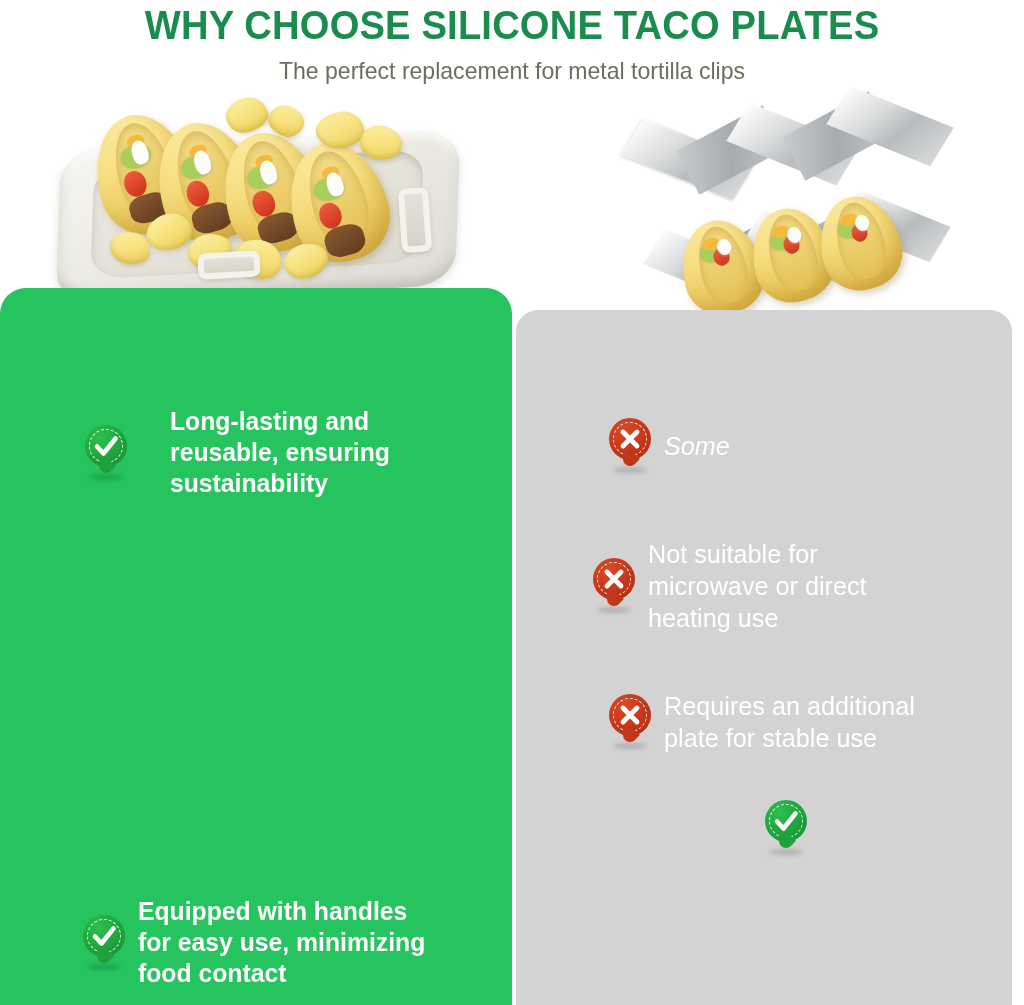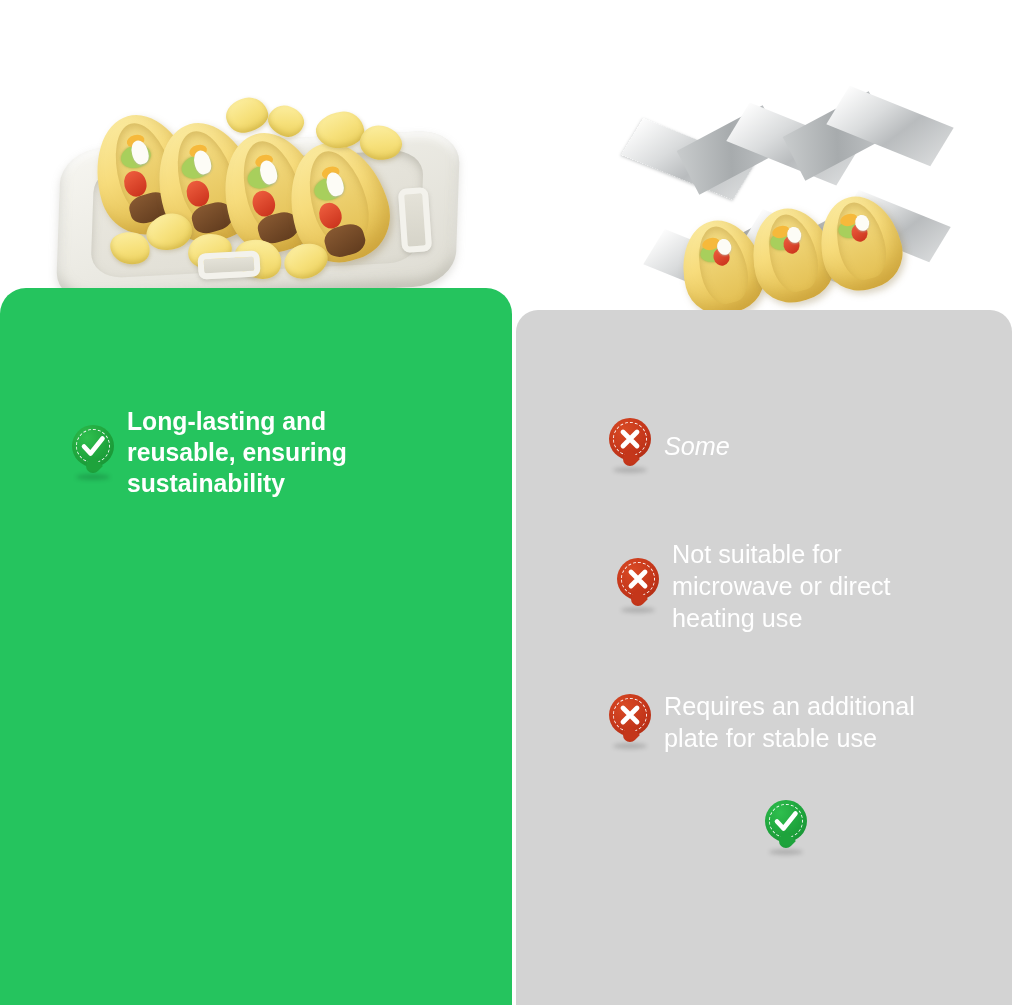--- a/index.html
+++ b/index.html
@@ -242,20 +242,24 @@
   .badge.lone {
     position: absolute;
     margin-right: 0;
   }
 </style>
 </head>
 <body>
 
 <div class="page">
 
+  <div class="header">
+    <div class="title">WHY CHOOSE SILICONE TACO PLATES</div>
+    <div class="subtitle">The perfect replacement for metal tortilla clips</div>
+  </div>
 
   <div class="photos">
 
     <div class="plate-photo">
       <div class="plate-body">
         <div class="plate-well"></div>
       </div>
 
       <div class="taco" style="left:48px;  top:22px;">
         <div class="taco-shell-inner"></div>
@@ -340,40 +344,56 @@
         <div class="fill cheese" style="left:26px; top:16px; width:18px; height:12px;"></div>
         <div class="fill cream" style="left:40px; top:20px; width:14px; height:16px;"></div>
       </div>
     </div>
   </div>
 
   <div class="panel-green">
     <div class="list">
 
 
-      <div class="item" style="left:71px; top:118px;">
+      <div class="item" style="left:84px; top:118px;gap:30px;">
         <span class="badge ok">
           <span class="disc"></span>
             <span class="ring"></span>
             <span class="tail"></span>
             <span class="shadow"></span>
           <span class="glyph">
             <svg width="44" height="42" viewBox="0 0 44 42">
                 <path d="M13 21.5 L19.5 28.5 L31.5 13.5" fill="none" stroke="#ffffff" stroke-width="4.6" stroke-linecap="round" stroke-linejoin="round"></path>
               </svg>
           </span>
         </span>
         <span class="item-text">Long-lasting and
 reusable, ensuring
 sustainability</span>
       </div>
 
 
 
 
+      <div class="item" style="left:82px; top:608px;">
+        <span class="badge ok">
+          <span class="disc"></span>
+            <span class="ring"></span>
+            <span class="tail"></span>
+            <span class="shadow"></span>
+          <span class="glyph">
+            <svg width="44" height="42" viewBox="0 0 44 42">
+                <path d="M13 21.5 L19.5 28.5 L31.5 13.5" fill="none" stroke="#ffffff" stroke-width="4.6" stroke-linecap="round" stroke-linejoin="round"></path>
+              </svg>
+          </span>
+        </span>
+        <span class="item-text">Equipped with handles
+for easy use, minimizing
+food contact</span>
+      </div>
 
     </div>
   </div>
 
   <div class="panel-gray">
     <div class="list">
 
 
       <div class="item" style="left:92px; top:108px;font-style:italic;">
         <span class="badge no">
@@ -383,21 +403,21 @@
             <span class="shadow"></span>
           <span class="glyph">
             <svg width="44" height="42" viewBox="0 0 44 42">
                 <path d="M15 14 L29 28 M29 14 L15 28" fill="none" stroke="#ffffff" stroke-width="4.8" stroke-linecap="round"></path>
               </svg>
           </span>
         </span>
         <span class="item-text">Some</span>
       </div>
 
-      <div class="item" style="left:100px; top:228px;">
+      <div class="item" style="left:76px; top:228px;">
         <span class="badge no">
           <span class="disc"></span>
             <span class="ring"></span>
             <span class="tail"></span>
             <span class="shadow"></span>
           <span class="glyph">
             <svg width="44" height="42" viewBox="0 0 44 42">
                 <path d="M15 14 L29 28 M29 14 L15 28" fill="none" stroke="#ffffff" stroke-width="4.8" stroke-linecap="round"></path>
               </svg>
           </span>

